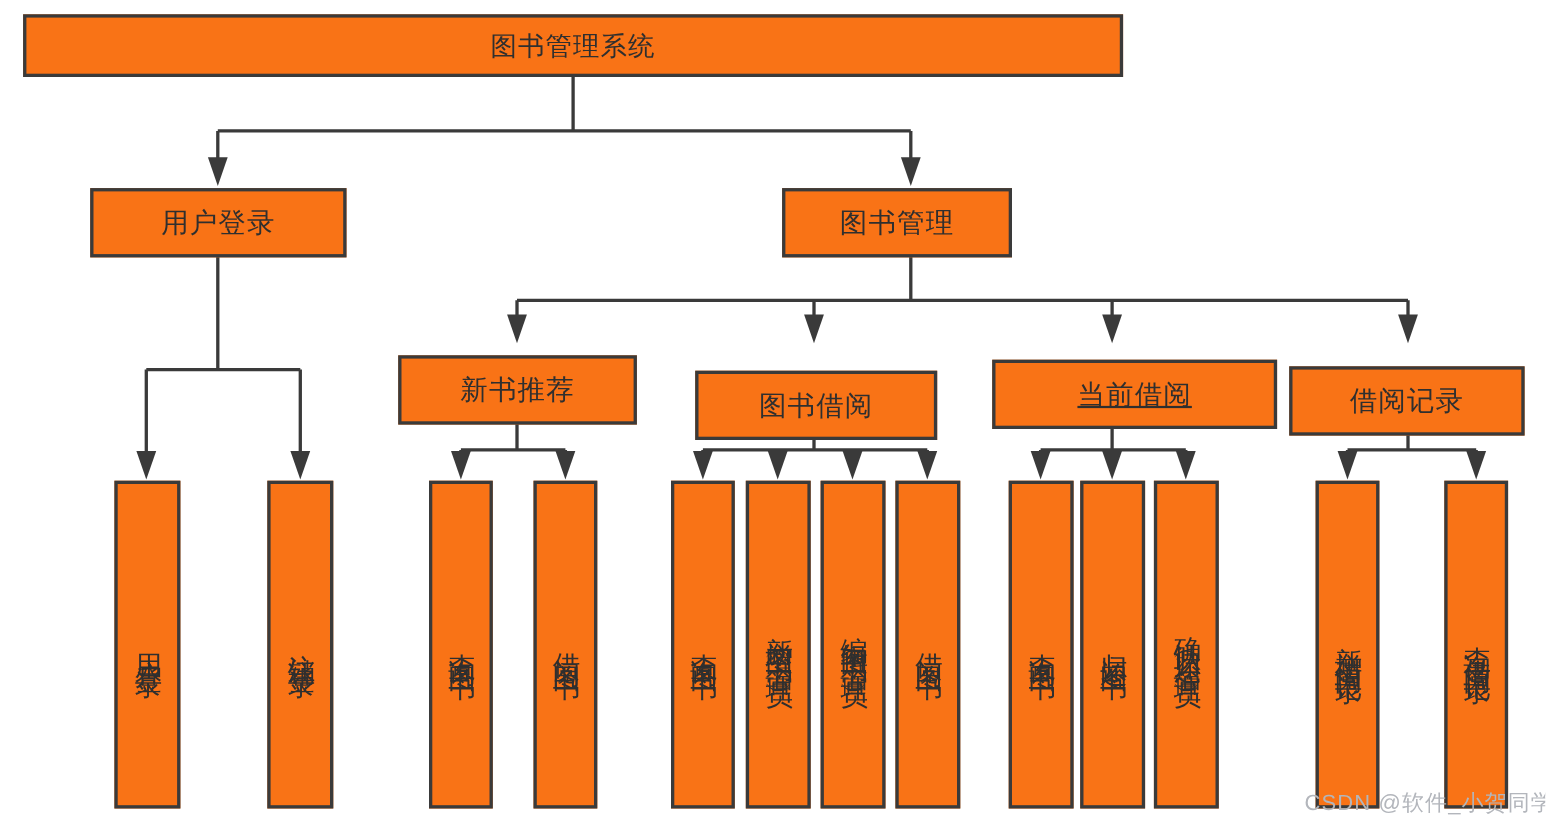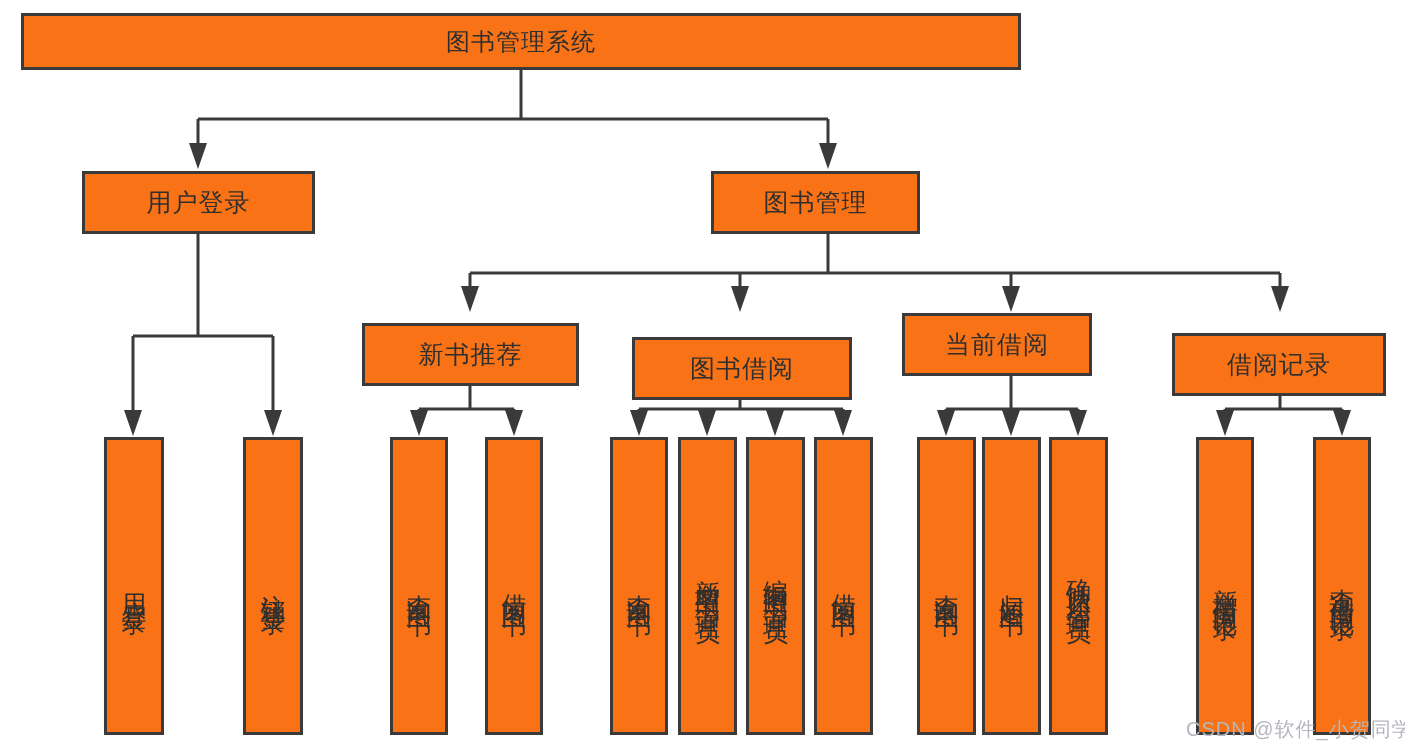--- a/index.html
+++ b/index.html
@@ -46,21 +46,21 @@
     writing-mode: vertical-rl;
     letter-spacing: 6px;
     line-height: 1;
   }
   
   .n-root      { left: 21px;   top: 13px;  width: 1000px; height: 57px; }
   .n-login     { left: 82px;   top: 171px; width: 233px;  height: 63px; }
   .n-manage    { left: 711px;  top: 171px; width: 209px;  height: 63px; }
   .n-recommend { left: 362px;  top: 323px; width: 217px;  height: 63px; }
   .n-borrow    { left: 632px;  top: 313px; width: 220px;  height: 63px; margin-top: 24px; }
-  .n-current   { left: 902px;  top: 313px; width: 190px;  height: 63px; }
+  .n-current   { left: 902px;  top: 327px; width: 259px;  height: 63px; text-decoration: underline; }
   .n-records   { left: 1172px; top: 313px; width: 214px;  height: 63px; margin-top: 20px; }
   .l-user-login  { left: 104px;  width: 60px; }
   .l-logout      { left: 243px;  width: 60px; }
   .l-rec-query   { left: 390px;  width: 58px; }
   .l-rec-borrow  { left: 485px;  width: 58px; }
   .l-bor-query   { left: 610px;  width: 58px; }
   .l-bor-add     { left: 678px;  width: 59px; }
   .l-bor-edit    { left: 746px;  width: 59px; }
   .l-bor-borrow  { left: 814px;  width: 59px; }
   .l-cur-query   { left: 917px;  width: 59px; }

